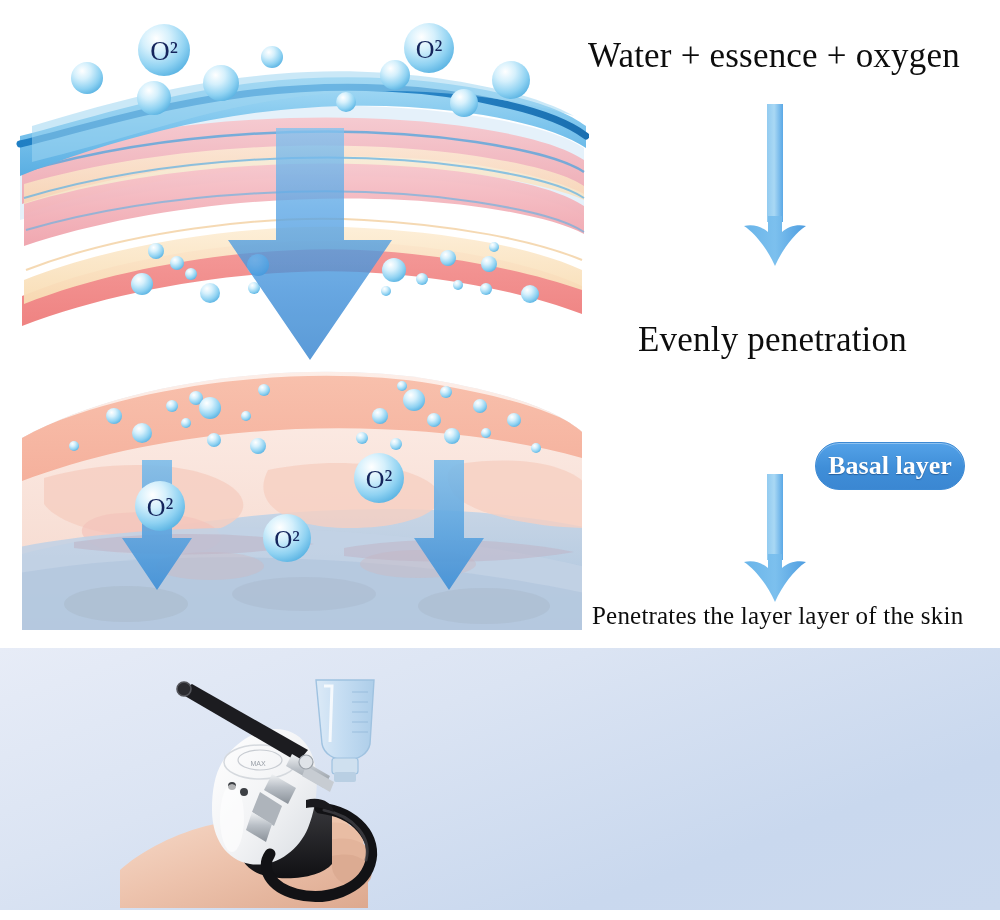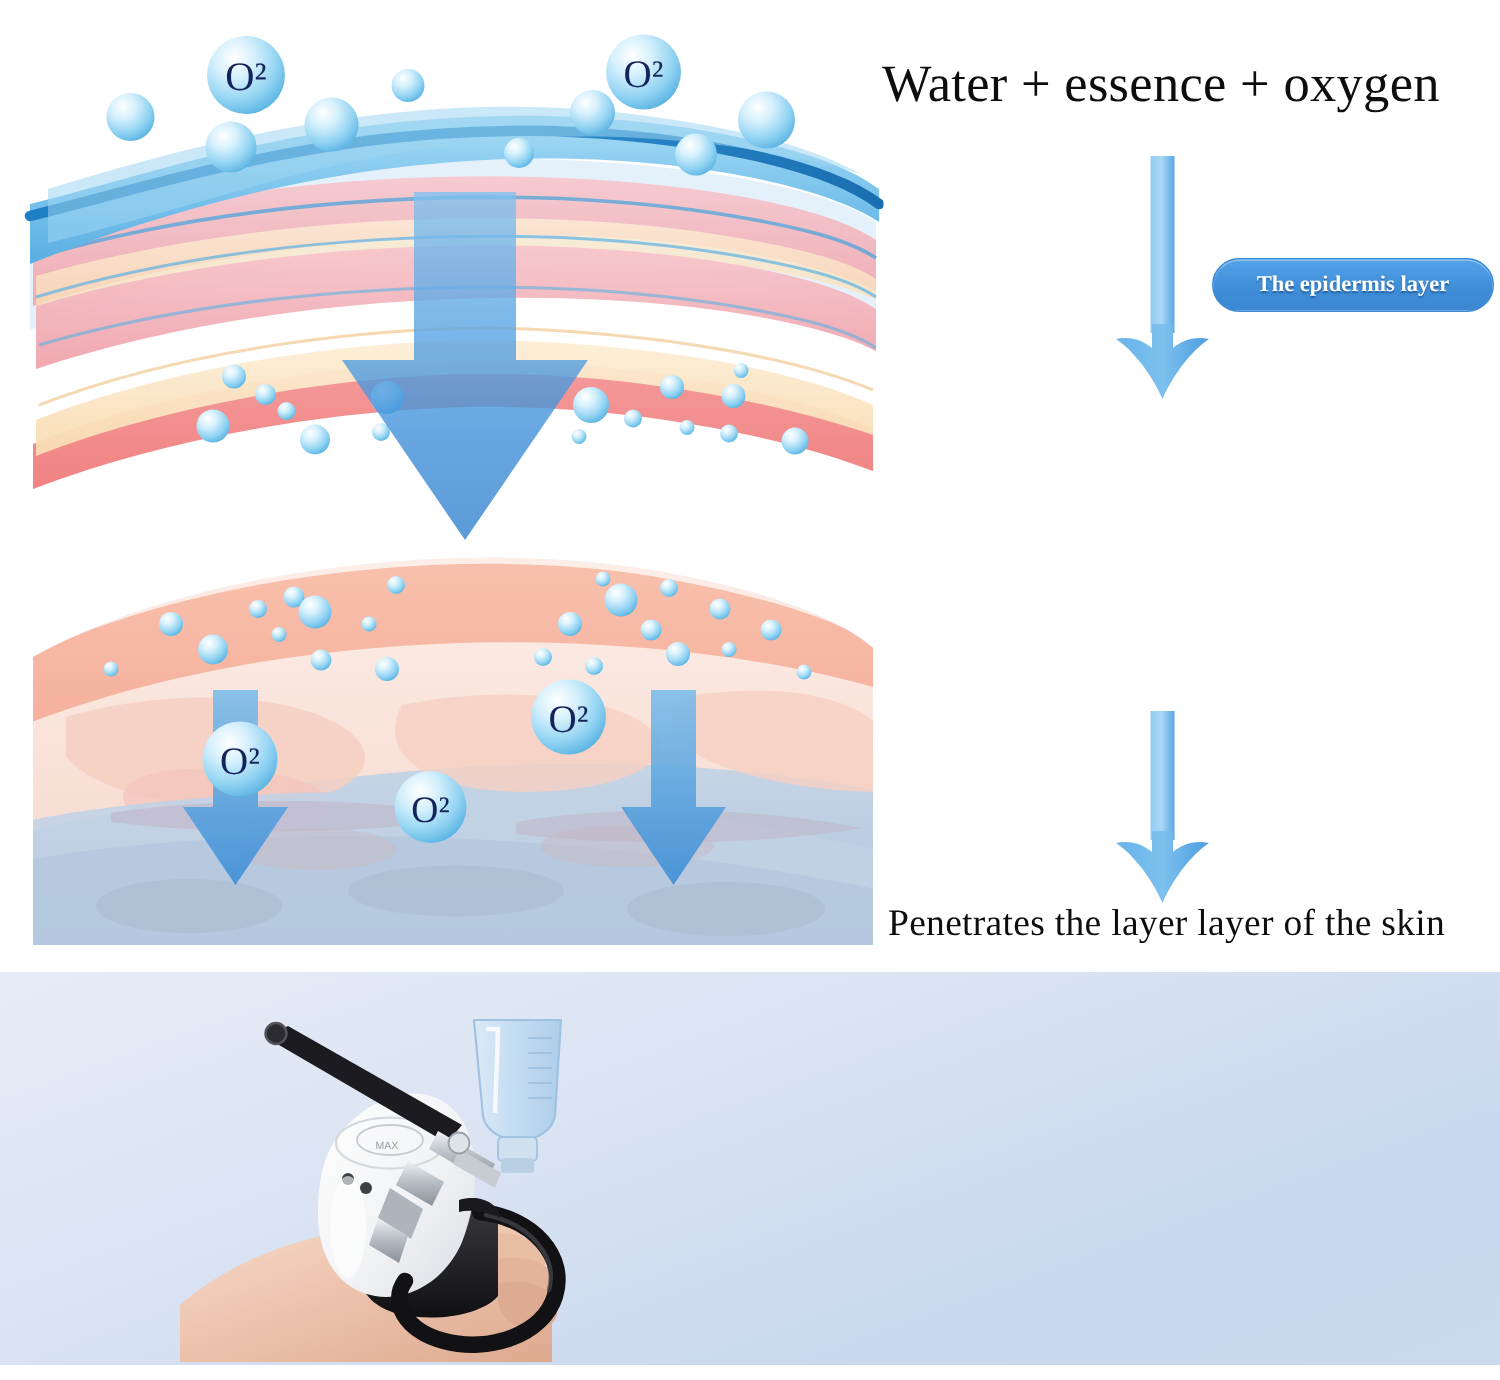--- a/index.html
+++ b/index.html
@@ -259,20 +259,21 @@
           <g>
             <circle cx="365" cy="470" r="25" fill="url(#gBubble)"></circle>
             <text x="365" y="480" text-anchor="middle" font-family="Liberation Serif, serif" font-size="26" fill="#15255c">O²</text>
           </g>
         </g>
       </svg>
     </div>
 
     <div class="flow-text" id="txt-water">Water + essence + oxygen</div>
 
+    <div class="flow-text" id="txt-evenly">Evenly penetration</div>
 
     <div class="flow-text" id="txt-penetrates">Penetrates the layer layer of the skin</div>
 
     <div class="big-arrow" id="arrow-1">
       <svg viewBox="0 0 62 162" xmlns="http://www.w3.org/2000/svg">
         <defs>
           <linearGradient id="gA1" x1="0" y1="0" x2="1" y2="0">
             <stop offset="0%" stop-color="#92cbf0"></stop>
             <stop offset="45%" stop-color="#a9d8f4"></stop>
             <stop offset="100%" stop-color="#5aa8e6"></stop>
@@ -288,22 +289,22 @@
       </svg>
     </div>
 
     <div class="big-arrow" id="arrow-2">
       <svg viewBox="0 0 62 128" xmlns="http://www.w3.org/2000/svg">
         <rect x="23" y="0" width="16" height="86" fill="url(#gA1)"></rect>
         <path d="M31,128 C24,112 12,96 0,88 C10,86 18,89 24,94 L24,80 L38,80 L38,94 C44,89 52,86 62,88 C50,96 38,112 31,128 Z" fill="url(#gA1h)"></path>
       </svg>
     </div>
 
-    <div class="pill" id="pill-epidermis">
-      <span>The epidermis layer</span>
+    <div class="pill" id="pill-basal">
+      <span>Basal layer</span>
     </div>
   </div>
 
   <div id="bottom-panel">
     <div id="device-photo">
       <svg viewBox="0 0 320 250" xmlns="http://www.w3.org/2000/svg">
         <defs>
           <linearGradient id="gSkin" x1="0" y1="0" x2="1" y2="1">
             <stop offset="0%" stop-color="#f6d9c8"></stop>
             <stop offset="45%" stop-color="#edc3ad"></stop>

